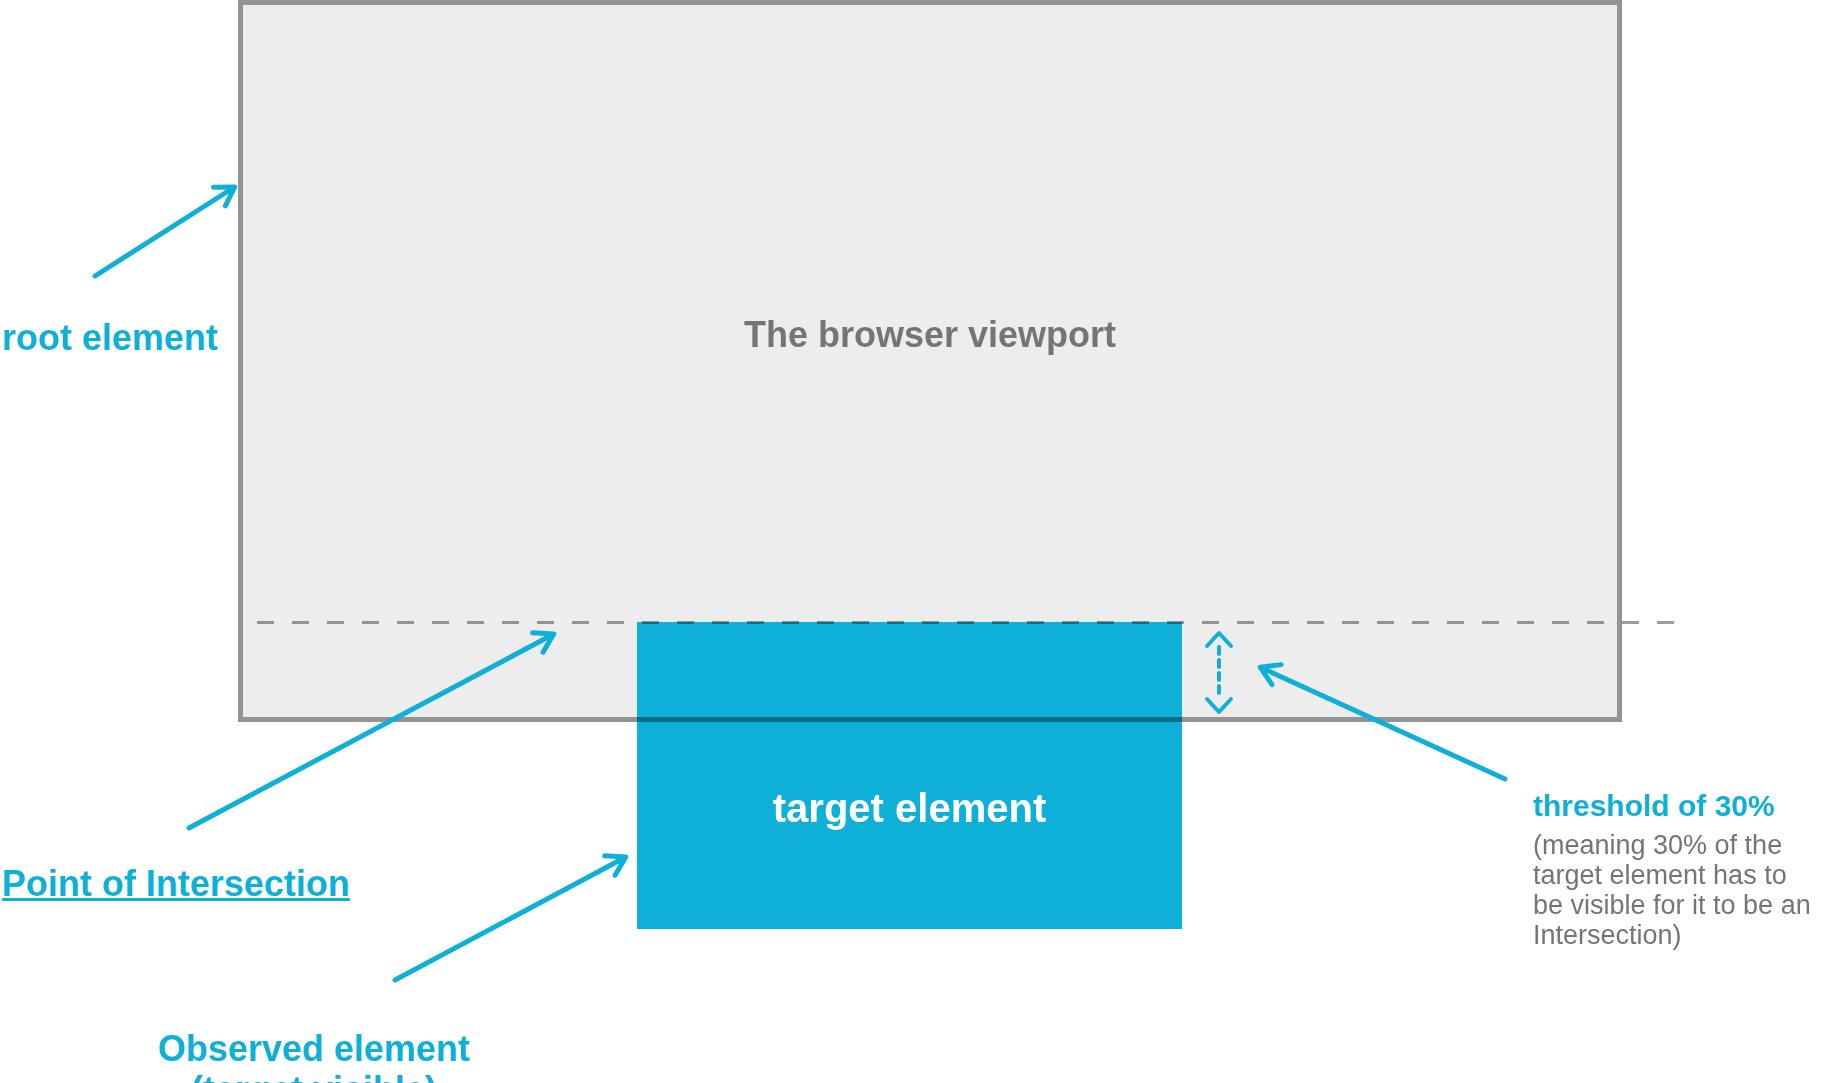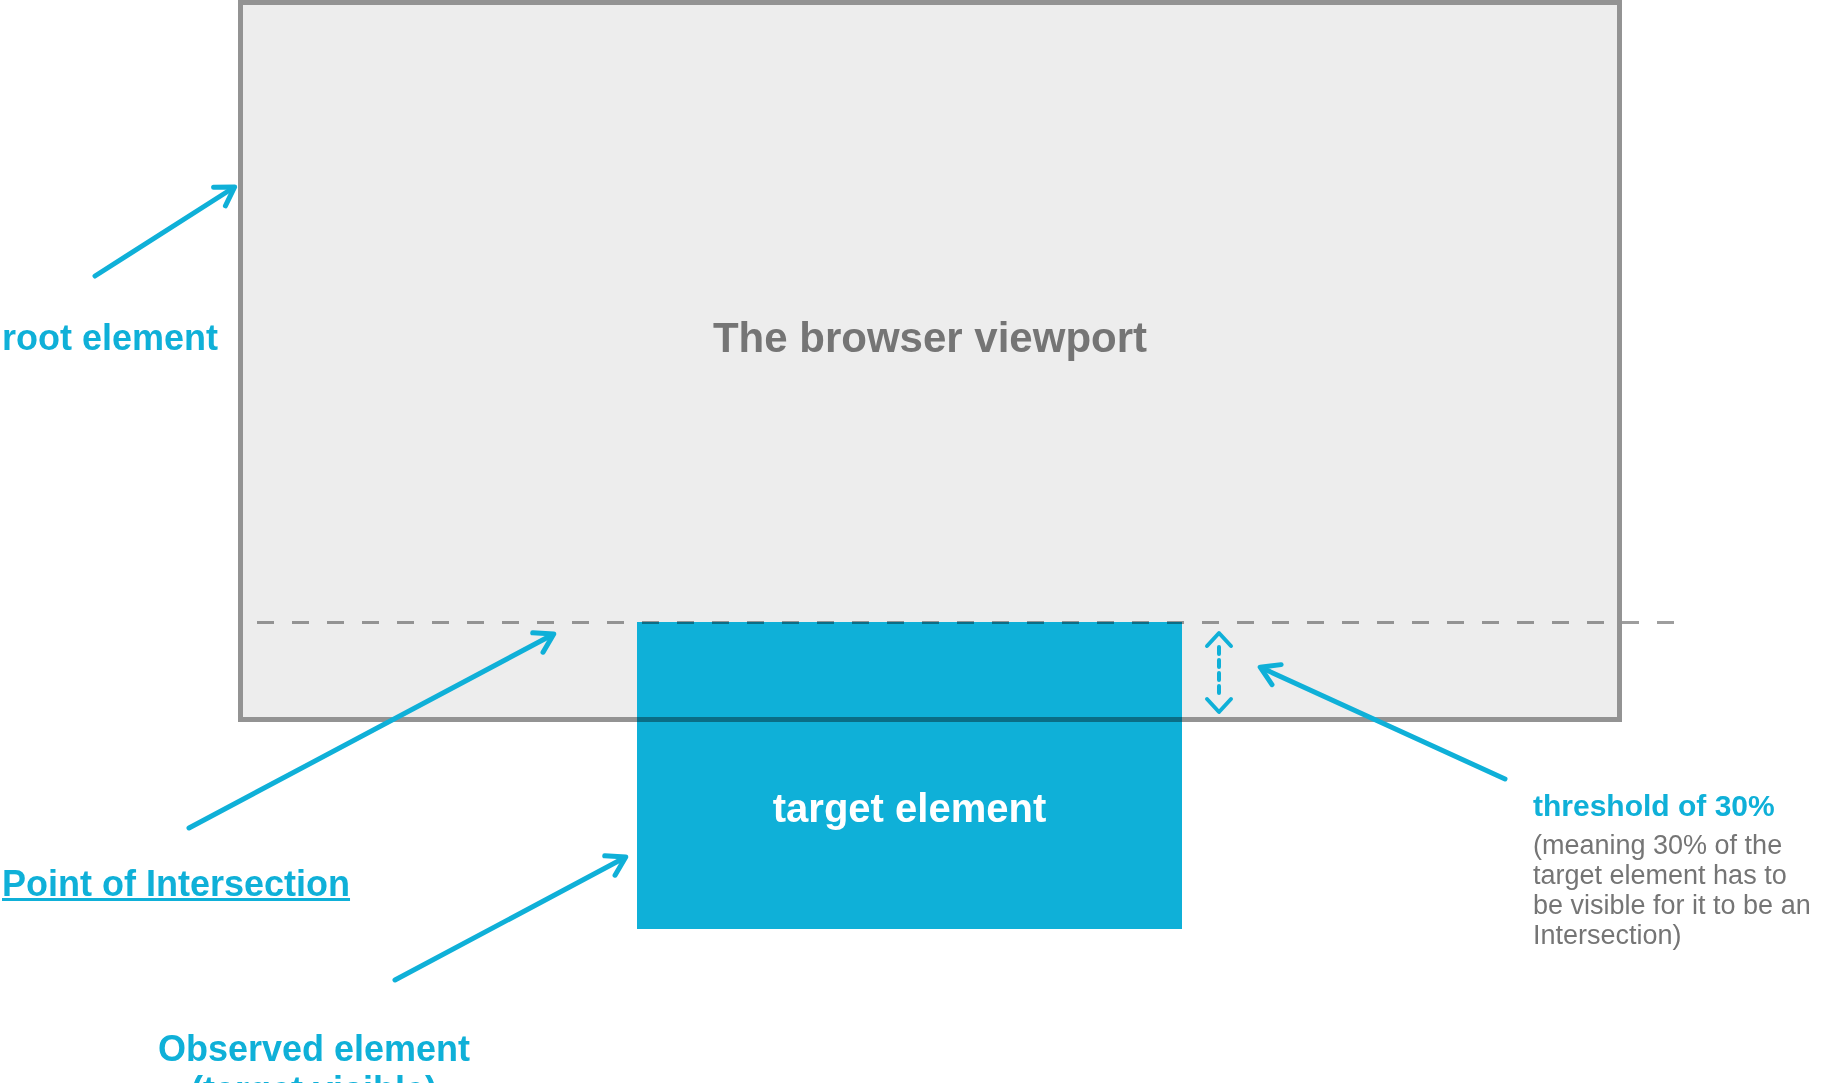--- a/index.html
+++ b/index.html
@@ -82,21 +82,21 @@
     width: 380px;
     text-align: center;
     line-height: 41px;
   }
   .viewport-title {
     left: 238px; top: 314px;
     width: 1384px;
     text-align: center;
     color: #757575;
     font-weight: bold;
-    font-size: 42px;
+    font-size: 36px;
   }
   .target-label {
     left: 637px; top: 786px;
     width: 545px;
     text-align: center;
     color: #ffffff;
     font-weight: bold;
     font-size: 40px;
   }
   .threshold-heading {

